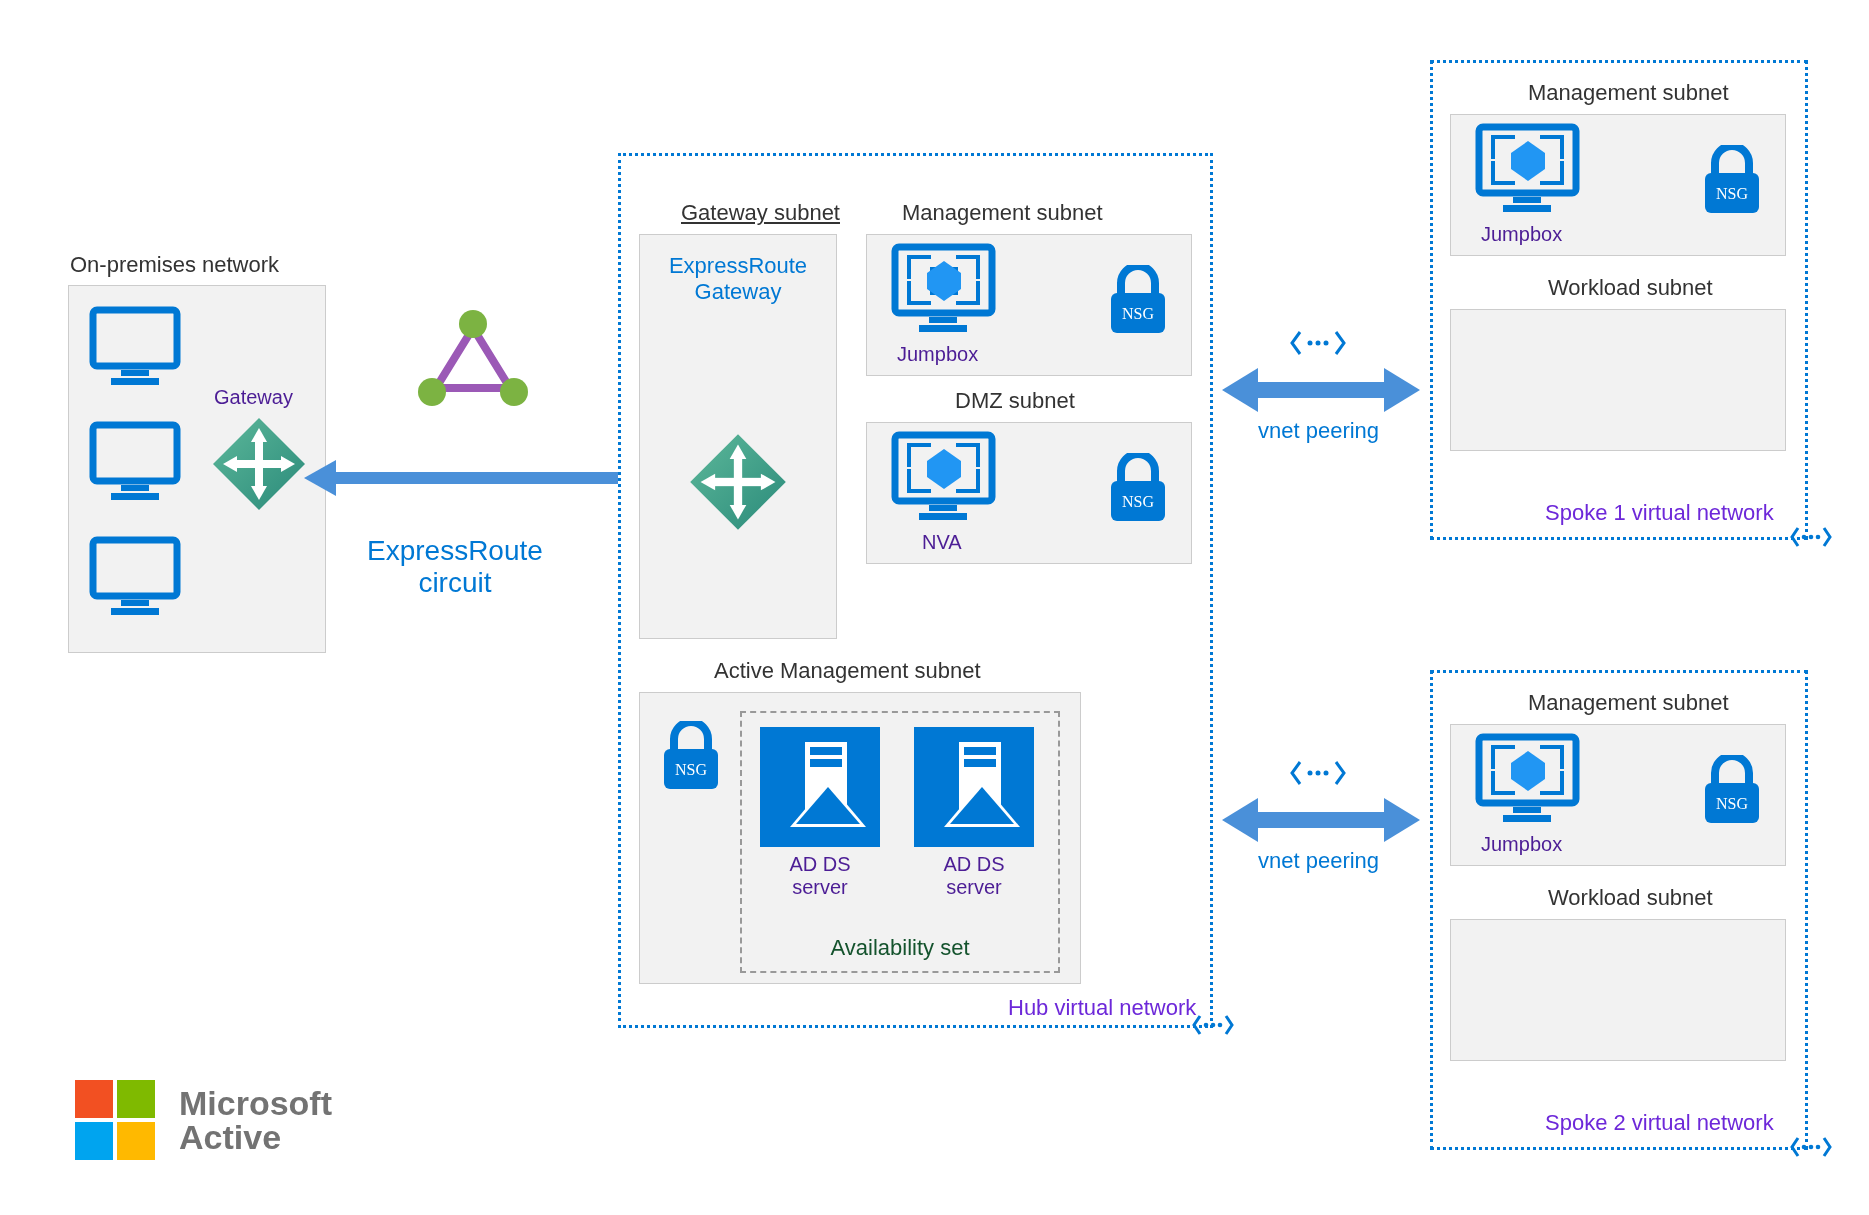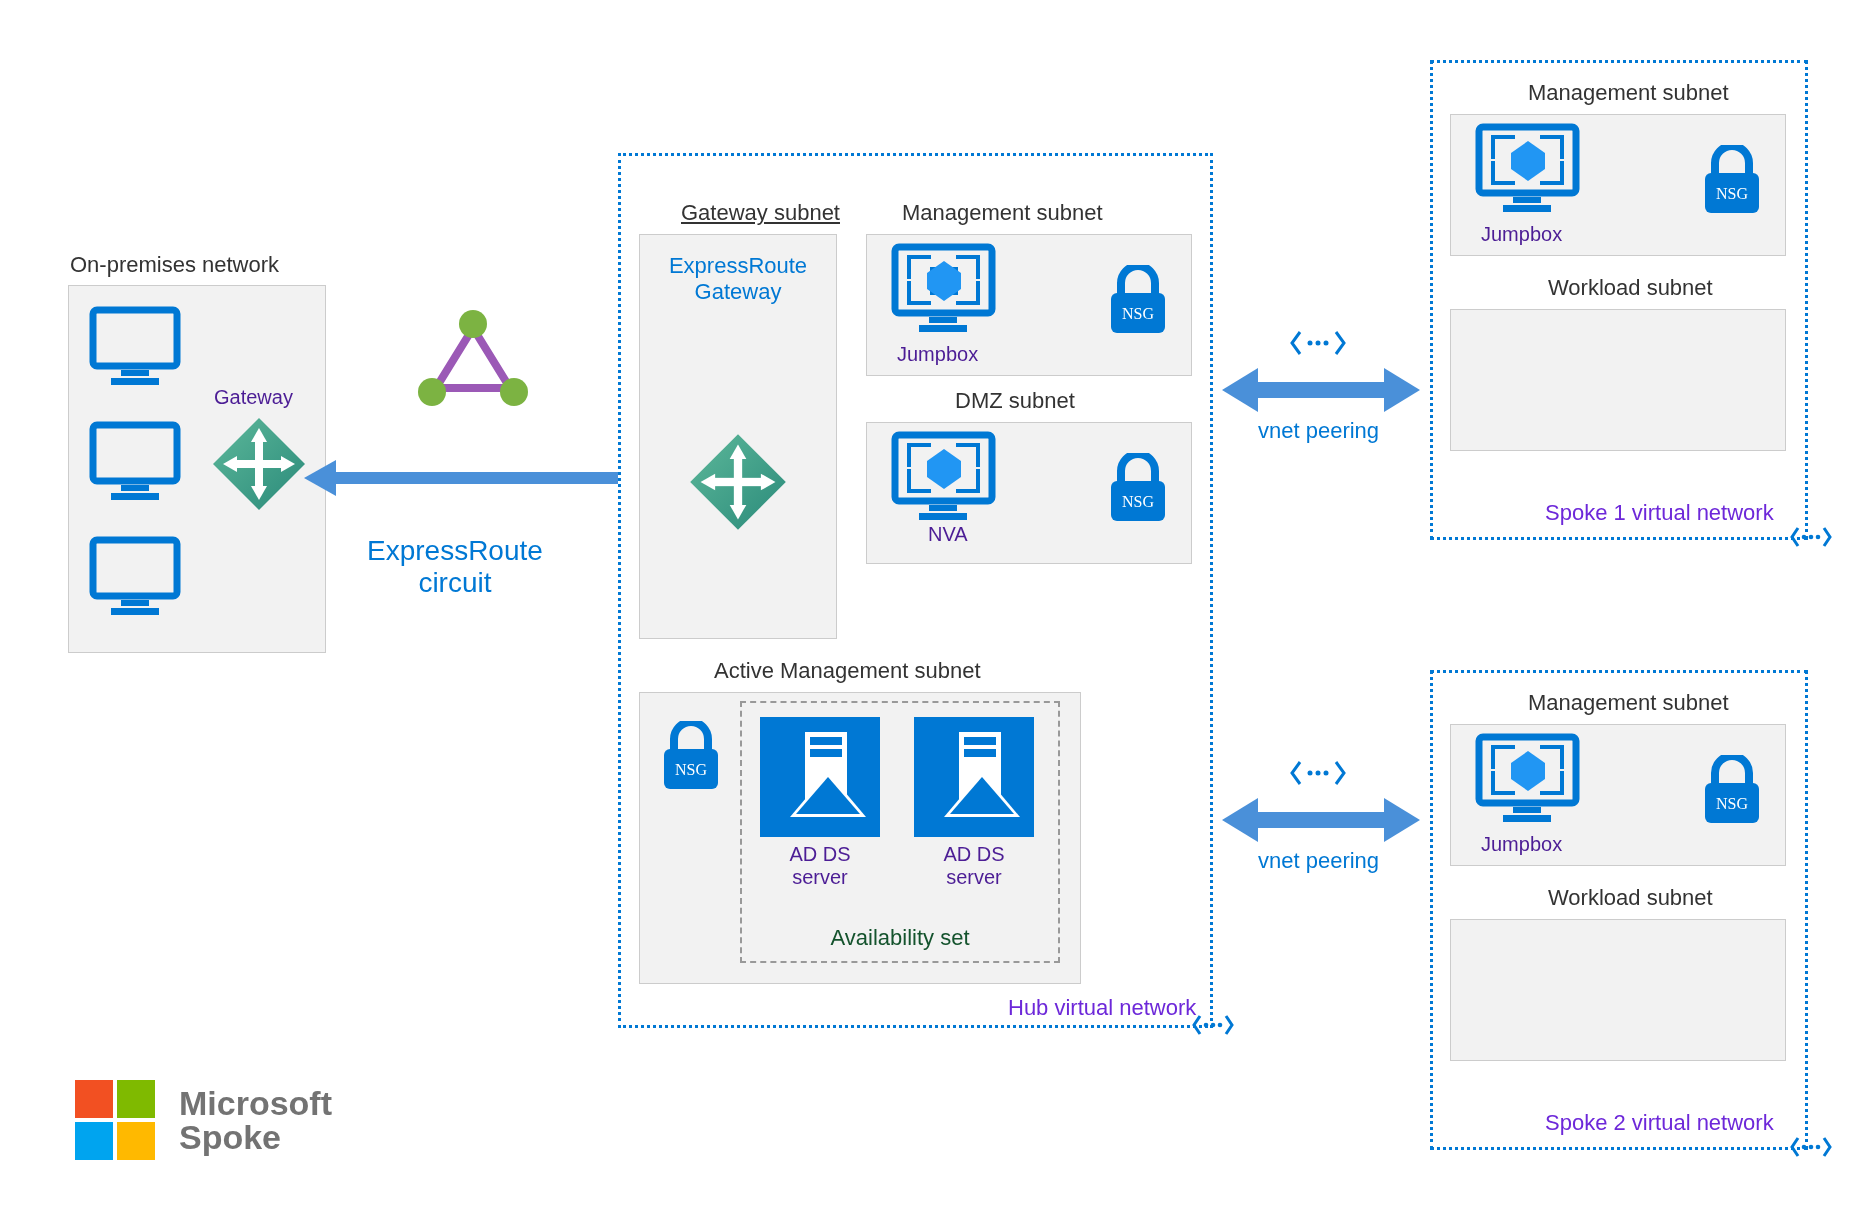--- a/index.html
+++ b/index.html
@@ -137,36 +137,36 @@
 
 <div class="subnet-label" style="left:955px;top:388px;">DMZ subnet</div>
 <div class="box" style="left:866px;top:422px;width:326px;height:142px;">
   <svg style="position:absolute;left:24px;top:8px;" width="105" height="95" viewBox="0 0 105 95">
       <rect x="4" y="4" width="97" height="66" rx="4" fill="none" stroke="#0078d4" stroke-width="7"></rect>
       <rect x="38" y="74" width="28" height="6" fill="#0078d4"></rect>
       <rect x="28" y="82" width="48" height="7" fill="#0078d4"></rect>
       <path d="M20 16 h20 v-4 h-24 v24 h4z M85 16 h-20 v-4 h24 v24 h-4z M20 58 h20 v4 h-24 v-24 h4z M85 58 h-20 v4 h24 v-24 h-4z" fill="#0078d4"></path>
       <polygon points="53,18 70,30 70,46 53,58 36,46 36,30" fill="#2196f3"></polygon>
     </svg>
-  <div class="icon-label" style="position:absolute;left:55px;top:100px;margin-left:6px;">NVA</div>
+  <div class="icon-label" style="position:absolute;left:55px;top:108px;">NVA</div>
   <svg style="position:absolute;left:240px;top:30px;" width="62" height="70" viewBox="0 0 62 70">
       <path d="M14 28 v-10 a17 17 0 0 1 34 0 v10" fill="none" stroke="#0078d4" stroke-width="8"></path>
       <rect x="4" y="28" width="54" height="40" rx="6" fill="#0078d4"></rect>
       <text x="31" y="54" text-anchor="middle" fill="#fff" font-size="16" font-family="Segoe UI">NSG</text>
     </svg>
 </div>
 
 <div class="subnet-label" style="left:714px;top:658px;">Active Management subnet</div>
 <div class="box" style="left:639px;top:692px;width:442px;height:292px;">
   <svg style="position:absolute;left:20px;top:28px;" width="62" height="70" viewBox="0 0 62 70">
       <path d="M14 28 v-10 a17 17 0 0 1 34 0 v10" fill="none" stroke="#0078d4" stroke-width="8"></path>
       <rect x="4" y="28" width="54" height="40" rx="6" fill="#0078d4"></rect>
       <text x="31" y="54" text-anchor="middle" fill="#fff" font-size="16" font-family="Segoe UI">NSG</text>
     </svg>
-  <div class="dashed" style="left:100px;top:8px;width:320px;height:262px;">
+  <div class="dashed" style="left:100px;top:18px;width:320px;height:262px;">
     <svg style="position:absolute;left:18px;top:14px;" width="120" height="120" viewBox="0 0 120 120">
         <rect width="120" height="120" fill="#0078d4"></rect>
         <rect x="45" y="15" width="42" height="78" fill="#fff"></rect>
         <rect x="50" y="20" width="32" height="8" fill="#0078d4"></rect>
         <rect x="50" y="32" width="32" height="8" fill="#0078d4"></rect>
         <polygon points="30,100 68,55 106,100" fill="#fff"></polygon>
         <polygon points="36,97 68,60 100,97" fill="#0078d4"></polygon>
       </svg>
     <div class="icon-label" style="position:absolute;left:18px;top:140px;width:120px;white-space:pre-line;">AD DS
 server</div>
@@ -270,15 +270,15 @@
 
 <div style="position:absolute;left:75px;top:1080px;display:flex;align-items:center;gap:24px;">
   <svg width="80" height="80" viewBox="0 0 80 80">
     <rect x="0" y="0" width="38" height="38" fill="#f25022"></rect>
     <rect x="42" y="0" width="38" height="38" fill="#7fba00"></rect>
     <rect x="0" y="42" width="38" height="38" fill="#00a4ef"></rect>
     <rect x="42" y="42" width="38" height="38" fill="#ffb900"></rect>
   </svg>
   <div>
     <div class="azure-label" style="font-size:34px;line-height:1;">Microsoft</div>
-    <div class="azure-label" style="font-size:34px;line-height:1;">Spoke</div>
+    <div class="azure-label" style="font-size:34px;line-height:1;">Active</div>
   </div>
 </div>
 
 </body></html>

